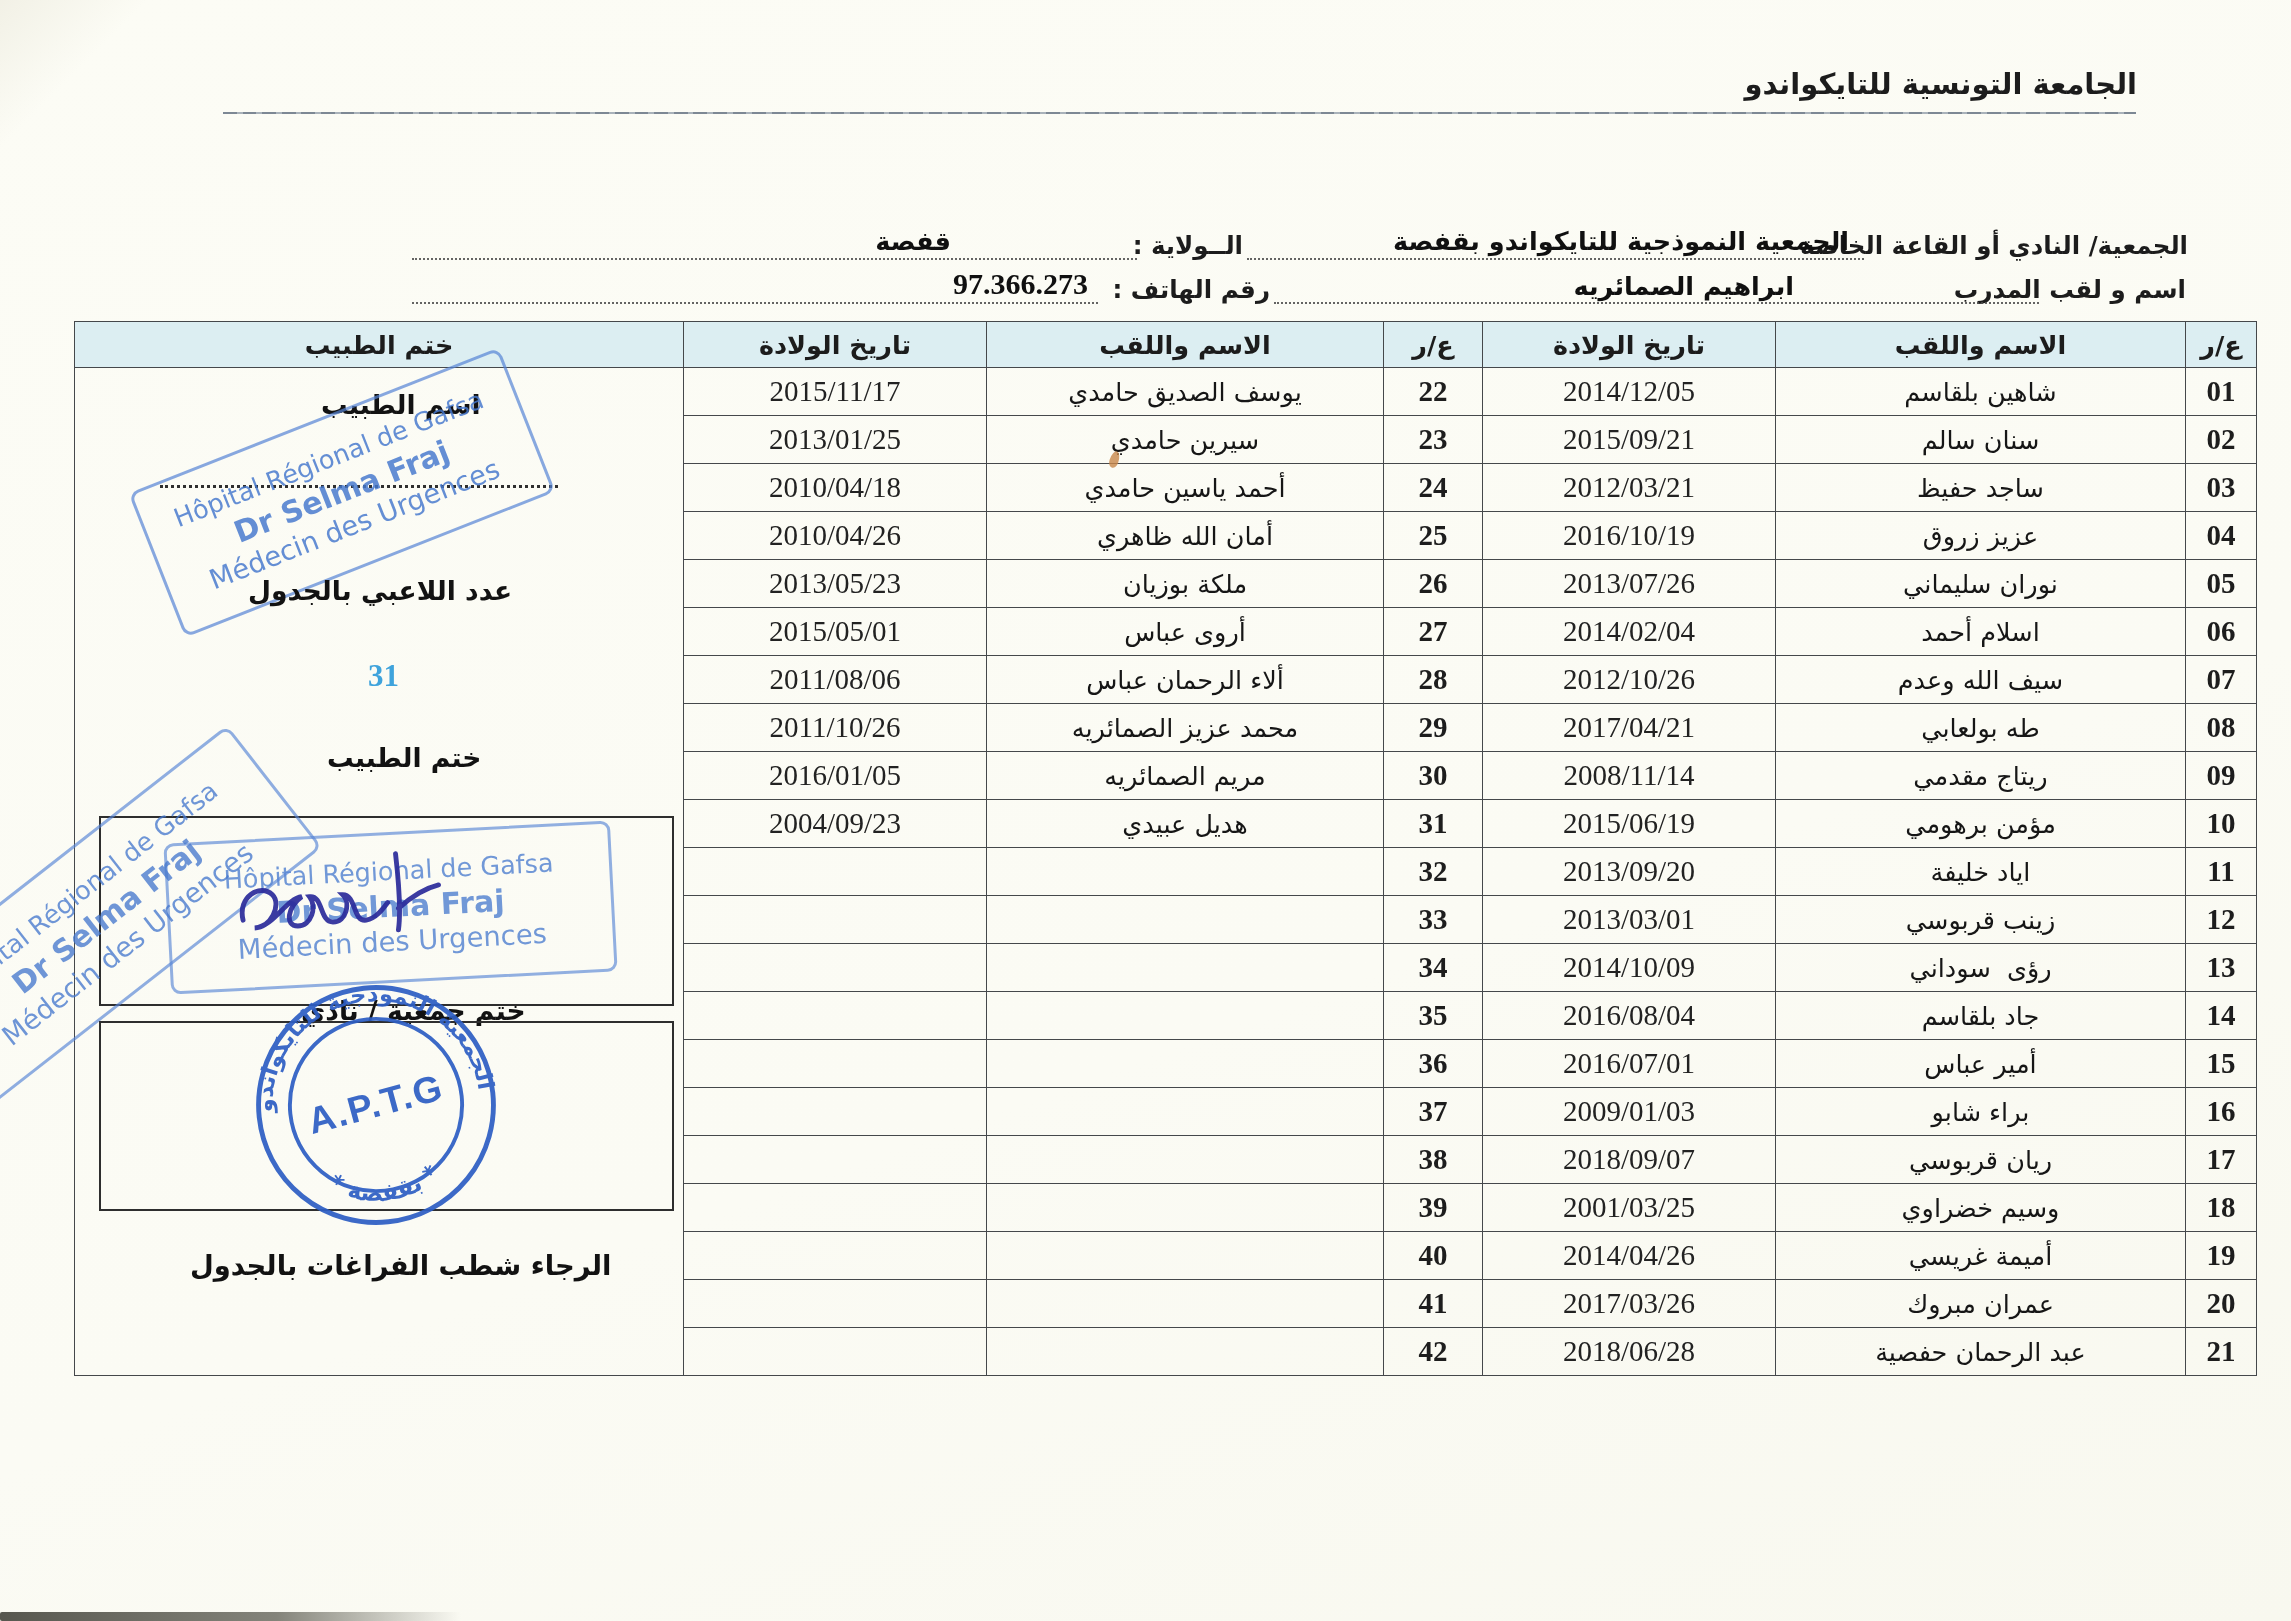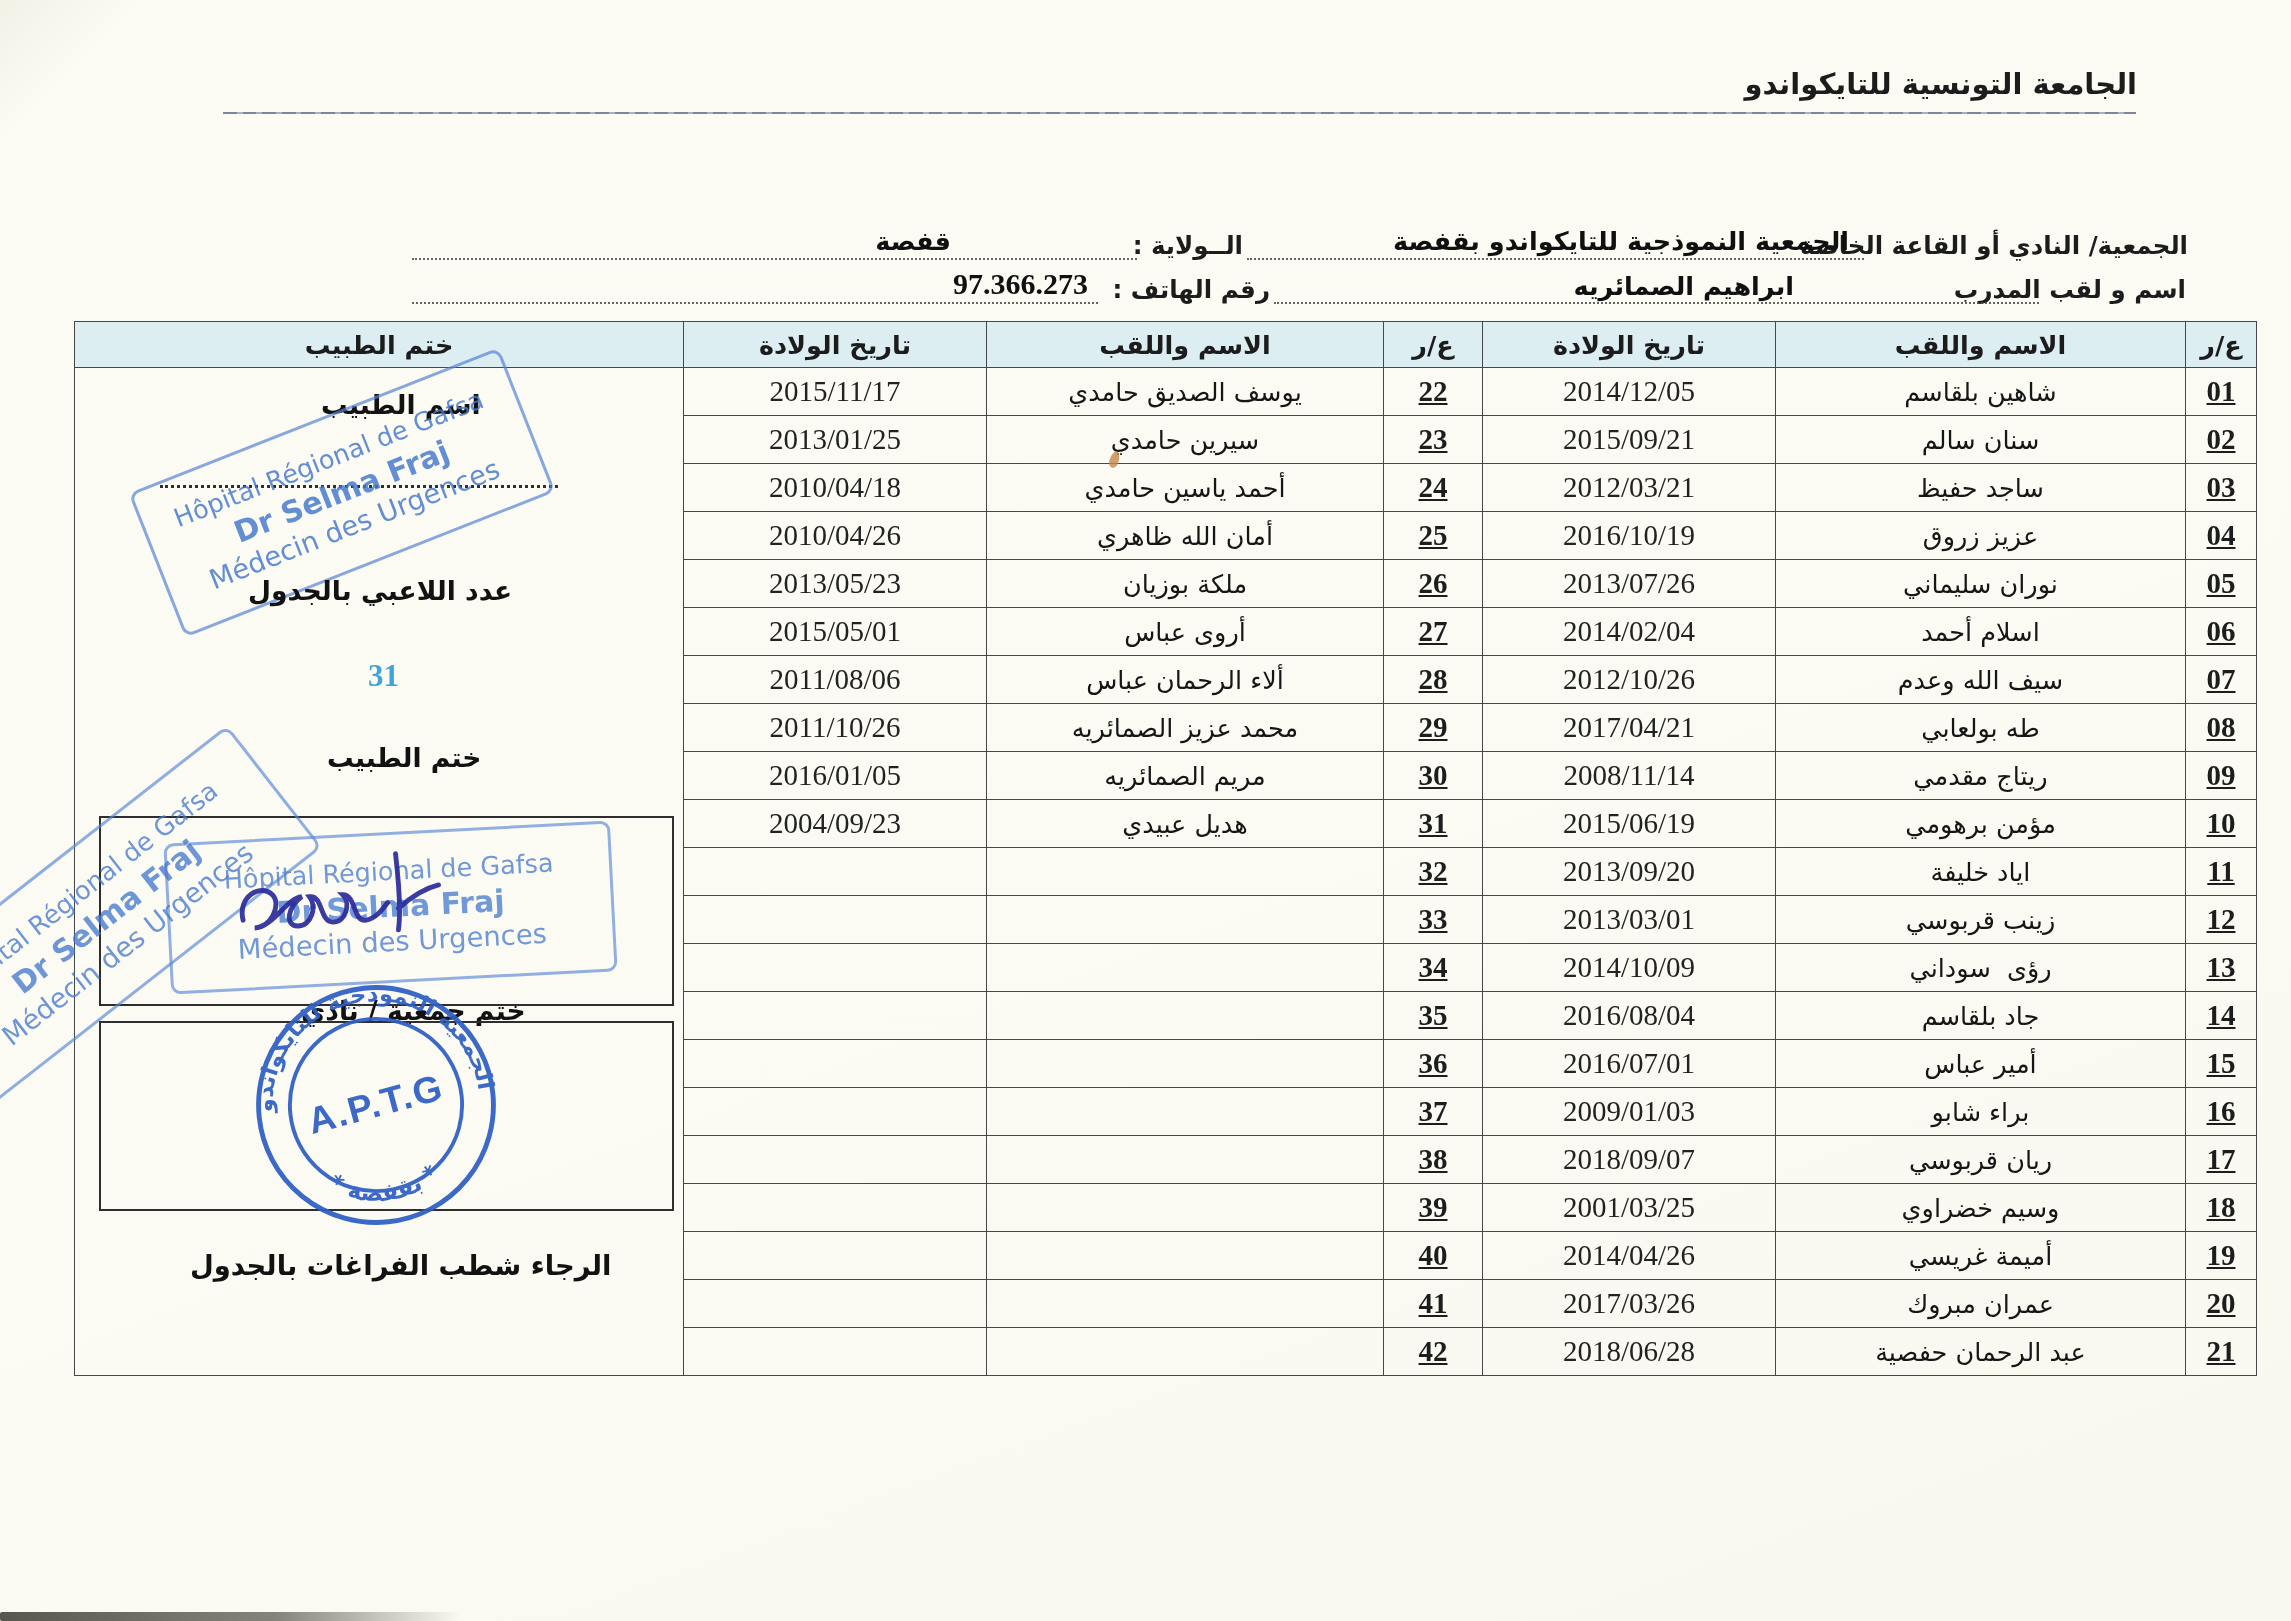--- a/index.html
+++ b/index.html
@@ -32,21 +32,21 @@
   .coach-value{top:271px; left:1402px; width:392px;}
   .phone-label{top:275px; right:1022px;}
   .seg-d{top:302px; left:412px; width:686px;}
   .phone-value{top:267px; left:794px; width:294px; font-family:"Liberation Serif", serif; font-size:30px;}
   
   table.roster{position:absolute; top:321px; left:74px; width:2181px;
     border-collapse:collapse; table-layout:fixed; direction:rtl;}
   .roster th,.roster td{border:1.6px solid #45484b; padding:0; text-align:center; vertical-align:middle; overflow:hidden;}
   .roster th{height:45px; background:#dceef2; font-size:25.5px; font-weight:bold;}
   .roster td{height:47px;}
-  .cell-no{font-family:"Liberation Serif", serif; font-size:29px; font-weight:bold; color:#1d1d1d;text-decoration:underline;}
+  .cell-no{font-family:"Liberation Serif", serif; font-size:29px; font-weight:bold; color:#1d1d1d;}
   .cell-name{font-size:25.5px; color:#161616;}
   .cell-dob{font-family:"Liberation Serif", serif; font-size:29px; color:#222;}
   .cell-stamp{background:transparent;}
   
   .doctor-overlay{top:352px; left:74px; width:609px; height:988px; pointer-events:none;}
   .panel-label{position:absolute; font-size:26.5px; font-weight:bold; white-space:nowrap; color:#121212;}
   .dn-label{top:37px; left:247px;}
   .dn-dots{position:absolute; top:133px; left:86px; width:398px; height:0; border-bottom:3.9px dotted #2f2f2f;}
   .count-label{top:223px; left:174px;}
   .count-value{position:absolute; top:306px; left:294px; font-family:"Liberation Serif", serif;

